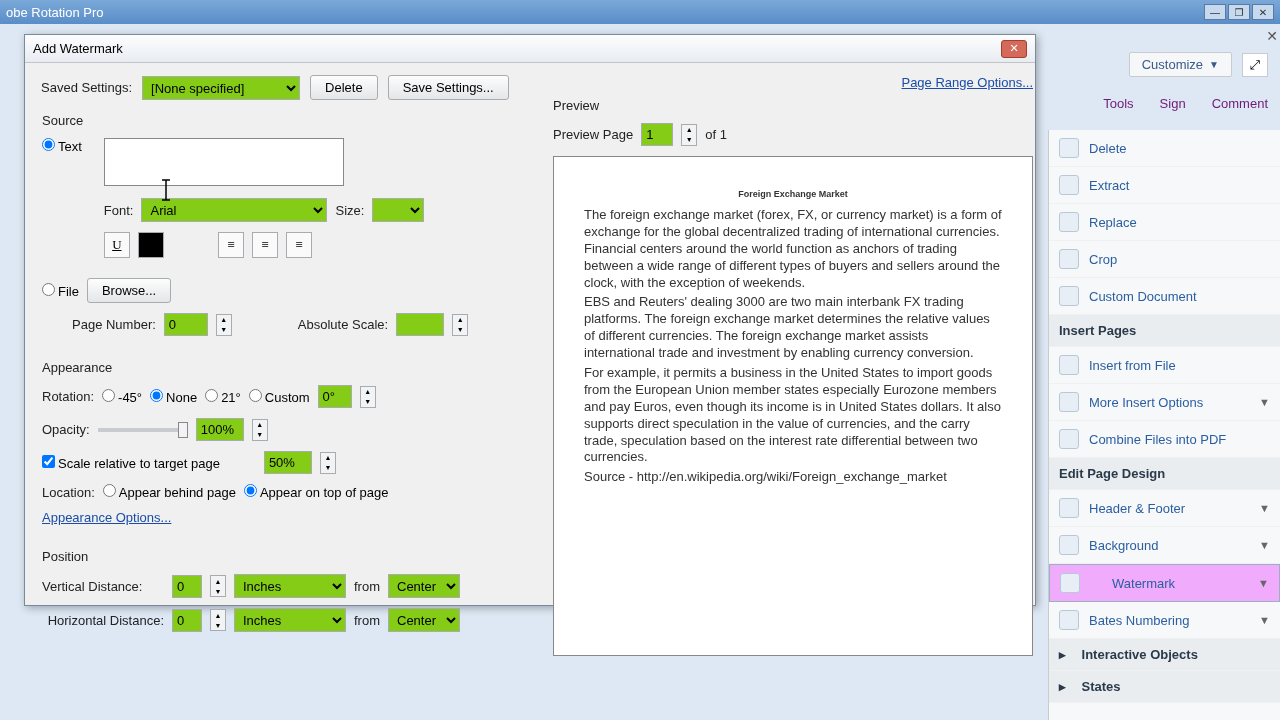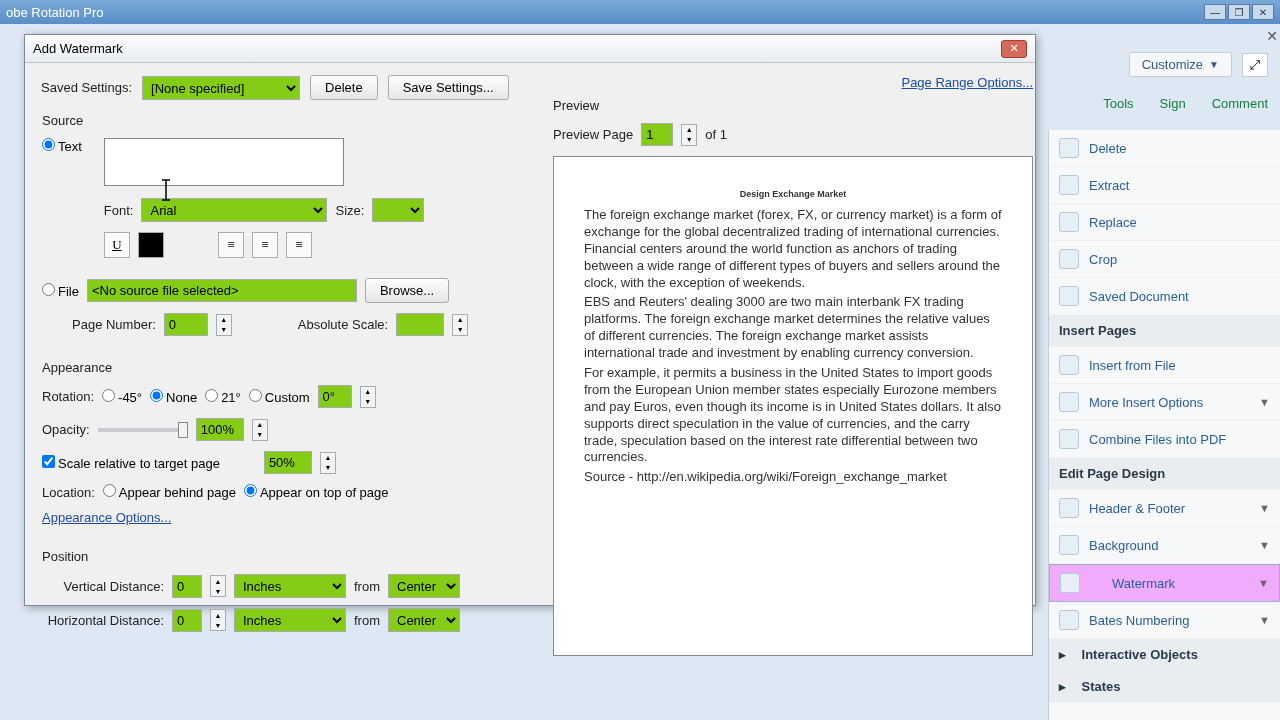--- a/index.html
+++ b/index.html
@@ -4,21 +4,21 @@
 <style>
 * { box-sizing: border-box; margin: 0; padding: 0; font-family: "Segoe UI", Tahoma, sans-serif; font-size: 13px; }
 body { background: #dde8f4; width: 1280px; height: 720px; overflow: hidden; position: relative; }
 .titlebar { background: linear-gradient(#7aa8d8,#5a8dc8); height: 24px; display: flex; align-items: center; padding: 0 6px; color: #fff; font-size: 12px; }
 .titlebar .wbtn { margin-left: auto; display: flex; gap: 2px; }
 .titlebar .wbtn span { width: 22px; height: 16px; background: #c6d9ee; border: 1px solid #5a7a9f; display: inline-flex; align-items: center; justify-content: center; font-size: 10px; cursor: pointer; color: #333; }
 .topclose { position: absolute; top: 28px; right: 2px; font-size: 14px; color: #555; cursor: pointer; }
 .main-top { position: absolute; top: 52px; right: 12px; display: flex; align-items: center; gap: 10px; }
 .customize { background: #f6f7f9; border: 1px solid #c8ccd0; padding: 4px 12px; border-radius: 2px; color: #3a5a8a; display: flex; align-items: center; gap: 6px; cursor: pointer; }
 .expand { width: 26px; height: 24px; border: 1px solid #c8ccd0; background: #fff; display: flex; align-items: center; justify-content: center; cursor: pointer; }
-.tabs { position: absolute; top: 92px; right: 6px; display: flex; gap: 14px; font-size: 16px; color: #15803d; }
+.tabs { position: absolute; top: 92px; right: 6px; display: flex; gap: 14px; font-size: 16px; color: #701a75; }
 .tabs span { padding: 4px 6px; cursor: pointer; }
 .side-panel { position: absolute; top: 130px; right: 0; width: 232px; background: #f7f8f9; border-left: 1px solid #c8ccd0; height: 590px; }
 .side-item, .side-head { display: flex; align-items: center; padding: 8px 10px; color: #2a5ea0; border-bottom: 1px solid #eef0f2; cursor: pointer; gap: 10px; }
 .side-head { font-weight: 600; color: #2a3a4a; background: #eaedf0; cursor: default; }
 .side-item .ic { width: 20px; height: 20px; background: #e8eef6; border: 1px solid #b8c8d8; border-radius: 3px; }
 .side-item.sel { background: #f0abfc; border: 1px solid #9ab0c4; gap: 32px; }
 .side-item .chev { margin-left: auto; color: #666; font-size: 11px; }
 .dlg { position: absolute; top: 34px; left: 24px; width: 1012px; height: 572px; background: #f0f0f0; border: 1px solid #7a8a9a; box-shadow: 2px 2px 8px rgba(0,0,0,0.3); }
 .dlg-title { background: linear-gradient(#fdfdfe,#e8ecf2); height: 28px; display: flex; align-items: center; padding: 0 8px; border-bottom: 1px solid #c0c4c8; font-size: 13px; }
 .dlg-title .close { margin-left: auto; width: 26px; height: 18px; background: #d66a5a; border: 1px solid #a04030; border-radius: 3px; color: #fff; display: flex; align-items: center; justify-content: center; cursor: pointer; font-size: 11px; }
@@ -83,21 +83,21 @@
   <div class="side-item">
       <span class="ic"></span>
       <span>Replace</span>
     </div>
   <div class="side-item">
       <span class="ic"></span>
       <span>Crop</span>
     </div>
   <div class="side-item">
       <span class="ic"></span>
-      <span>Saved Document</span>
+      <span>Custom Document</span>
     </div>
   <div class="side-head">Insert Pages</div>
   <div class="side-item">
       <span class="ic"></span>
       <span>Insert from File</span>
     </div>
   <div class="side-item">
       <span class="ic"></span>
       <span>More Insert Options</span>
       <span class="chev">▼</span>
@@ -169,21 +169,20 @@
               <span class="tinybtn" style="background:#000;"></span>
               <span style="width:38px;"></span>
               <span class="tinybtn">≡</span>
               <span class="tinybtn">≡</span>
               <span class="tinybtn">≡</span>
             </div>
           </div>
         </div>
         <div class="row">
           <label><input type="radio" style=""><span>File</span></label>
-          <input type="text" style="width: 270px;" value="&lt;No source file selected&gt;">
           <button class="btn">Browse...</button>
         </div>
         <div class="row" style="margin-left:30px;">
           <span class="lbl">Page Number:</span>
           <input type="text" style="width: 44px;" value="0">
           <div class="spin">
               <span>▲</span>
               <span>▼</span>
             </div>
           <span style="width:50px;"></span>
@@ -236,21 +235,21 @@
           <label><input type="radio" name="loc" checked="" style=""><span>Appear on top of page</span></label>
         </div>
         <div class="row">
             <span class="link">Appearance Options...</span>
           </div>
       </div>
 
       <div class="grp">
         <div class="grp-title">Position</div>
         <div class="row">
-          <span class="lbl" style="width:122px;text-align:right;">Vertical Distance:</span>
+          <span class="lbl" style="width:122px;text-align:left;">Vertical Distance:</span>
           <input type="text" style="width: 30px;" value="0">
           <div class="spin">
               <span>▲</span>
               <span>▼</span>
             </div>
           <select style="width:112px;"><option>Inches</option></select>
           <span class="lbl">from</span>
           <select style="width:72px;"><option>Center</option></select>
         </div>
         <div class="row">
@@ -273,21 +272,21 @@
       <div class="row">
         <span class="lbl">Preview Page</span>
         <input type="text" style="width: 32px;" value="1">
         <div class="spin">
             <span>▲</span>
             <span>▼</span>
           </div>
         <span class="lbl">of 1</span>
       </div>
       <div class="preview-area">
-        <h4>Design Exchange Market</h4>
+        <h4>Foreign Exchange Market</h4>
         <p>The foreign exchange market (forex, FX, or currency market) is a form of exchange for the global decentralized trading of international currencies. Financial centers around the world function as anchors of trading between a wide range of different types of buyers and sellers around the clock, with the exception of weekends.</p>
         <p class="indent">EBS and Reuters' dealing 3000 are two main interbank FX trading platforms. The foreign exchange market determines the relative values of different currencies. The foreign exchange market assists international trade and investment by enabling currency conversion.</p>
         <p>For example, it permits a business in the United States to import goods from the European Union member states especially Eurozone members and pay Euros, even though its income is in United States dollars. It also supports direct speculation in the value of currencies, and the carry trade, speculation based on the interest rate differential between two currencies.</p>
         <p>Source - http://en.wikipedia.org/wiki/Foreign_exchange_market</p>
       </div>
     </div>
   </div>
 </div>
 
 <svg style="position:absolute;left:156px;top:178px;pointer-events:none;" width="20" height="24">

